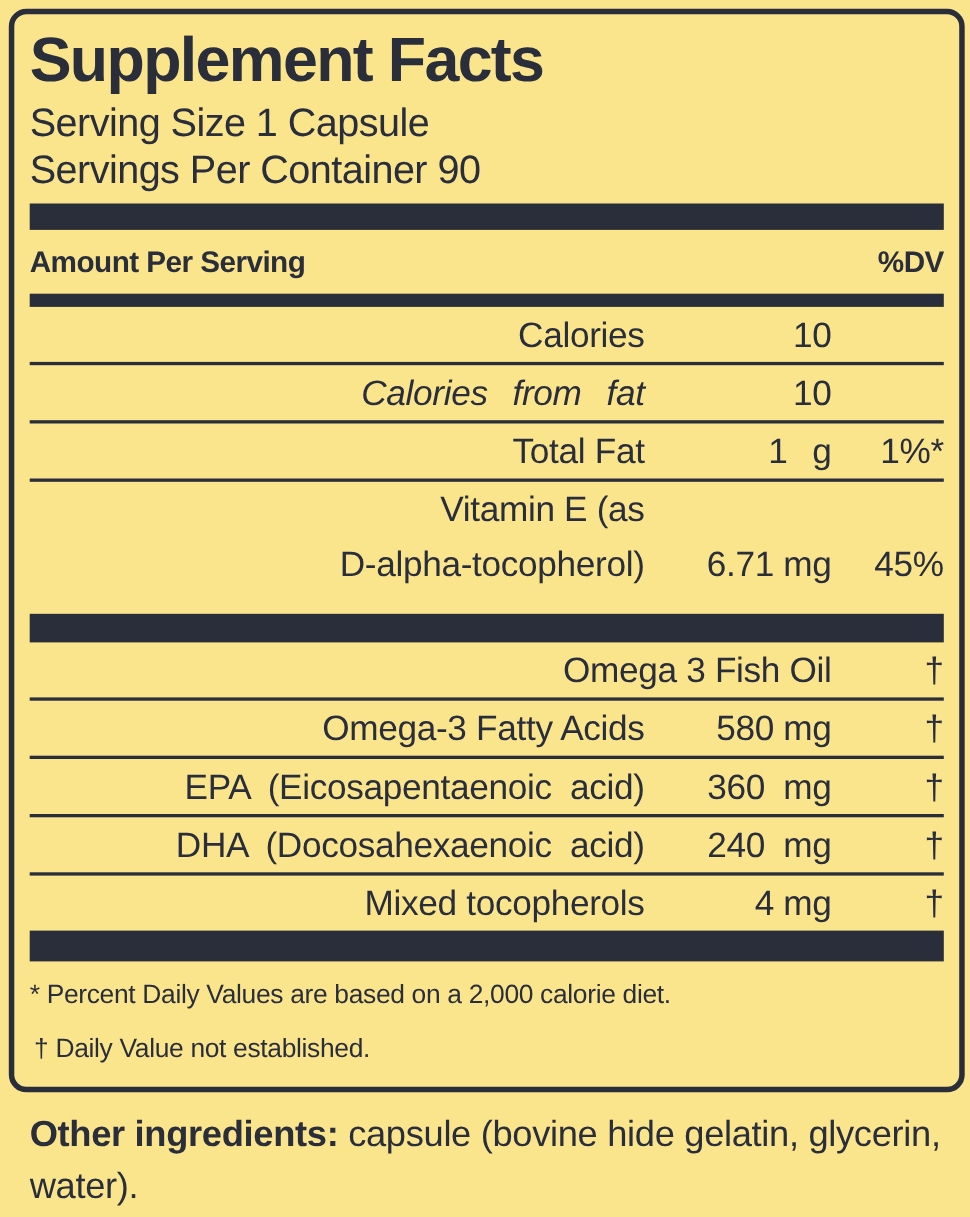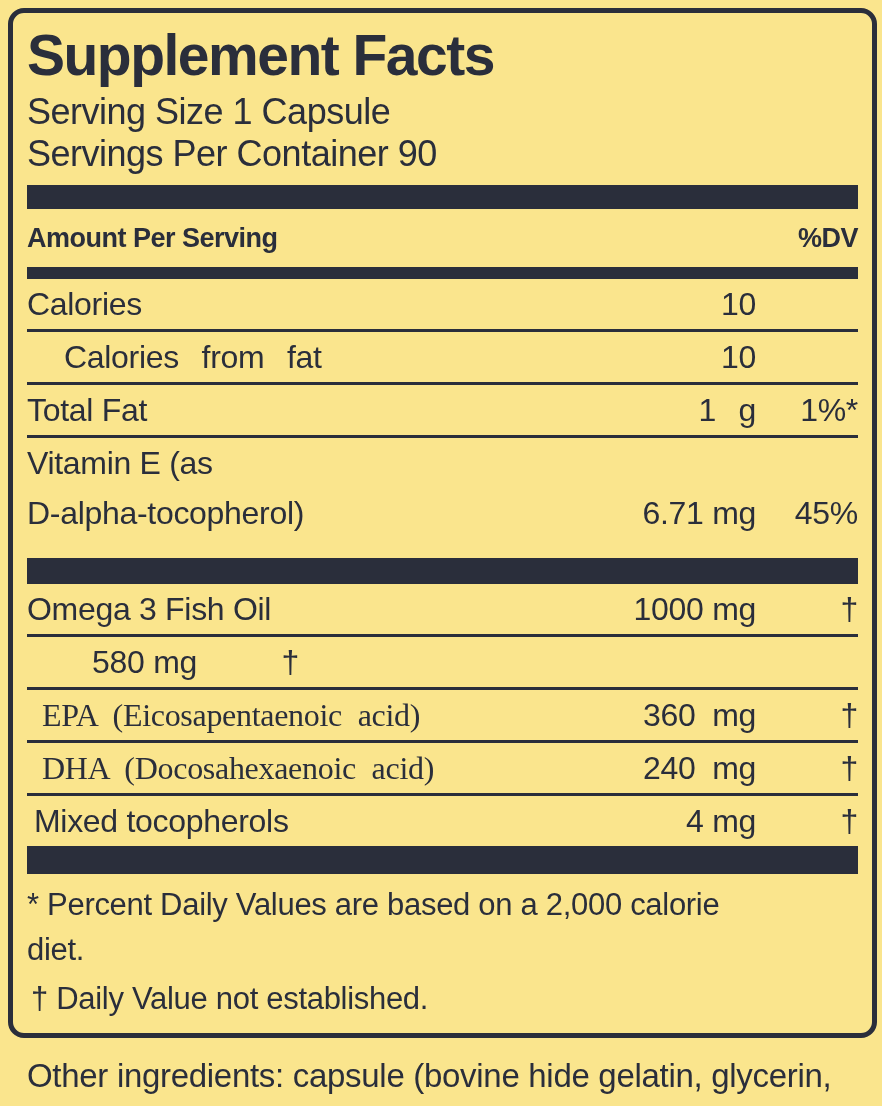--- a/index.html
+++ b/index.html
@@ -46,39 +46,39 @@
     letter-spacing: -0.5px;
   }
   .row {
     display: flex;
     align-items: center;
     min-height: 48px;
     font-size: 32px;
     letter-spacing: -0.3px;
   }
   .row.hl { border-bottom: 3px solid #2A2E3B; }
-  .row .name { flex: 1; white-space: pre-line; line-height: 50px; }
+  .row .name { flex: 1; white-space: pre-line; line-height: 50px; text-align: right; }
   .row .amt { width: 170px; text-align: right; line-height: 50px; }
   .row .dv  { width: 102px; text-align: right; line-height: 50px; }
   .row.vitamin { align-items: flex-end; padding-bottom: 20px; }
   .ind1 .name { padding-left: 7px; }
-  .ind2 .name { padding-left: 15px; font-family: Liberation Serif, serif; }
-  .ind3 .name { padding-left: 37px; }
+  .ind2 .name { padding-left: 15px; }
+  .ind3 .name { padding-left: 37px; font-style: italic; }
   .ws1 { word-spacing: 8px; }
   .ws2 { word-spacing: 14px; }
-  .footnotes { margin-top: 8px; font-size: 31px; line-height: 45px; letter-spacing: -0.3px; }
+  .footnotes { margin-top: 8px; font-size: 24px; line-height: 45px; letter-spacing: -0.3px; }
   .fn-pdv { max-width: 726px; margin: 0; }
   .fn-dagger { margin: 4px; }
   .other {
     margin: 14px 20px 0 27px;
     font-size: 33px;
     line-height: 47px;
     letter-spacing: -0.3px;
   }
-  .other .lbl { font-weight: normal; }
+  .other .lbl { font-weight: bold; }
 </style>
 </head>
 <body>
 
 <div class="panel">
   <h1 class="title">Supplement Facts</h1>
   <div class="serving">Serving Size 1 Capsule</div>
   <div class="serving">Servings Per Container 90</div>
 
   <div class="bar bar-1"></div>
@@ -112,25 +112,25 @@
     <span class="name">Vitamin E (as
 D-alpha-tocopherol)</span>
     <span class="amt">6.71 mg</span>
     <span class="dv">45%</span>
   </div>
 
   <div class="bar bar-3"></div>
 
   <div class="row hl">
     <span class="name">Omega 3 Fish Oil</span>
-    <span class="amt">1000 mg</span>
     <span class="dv">†</span>
   </div>
 
   <div class="row hl ind1">
+    <span class="name">Omega-3 Fatty Acids</span>
     <span class="amt">580 mg</span>
     <span class="dv">†</span>
   </div>
 
   <div class="row hl ind2">
     <span class="name ws1">EPA (Eicosapentaenoic acid)</span>
     <span class="amt ws1">360 mg</span>
     <span class="dv">†</span>
   </div>
 

